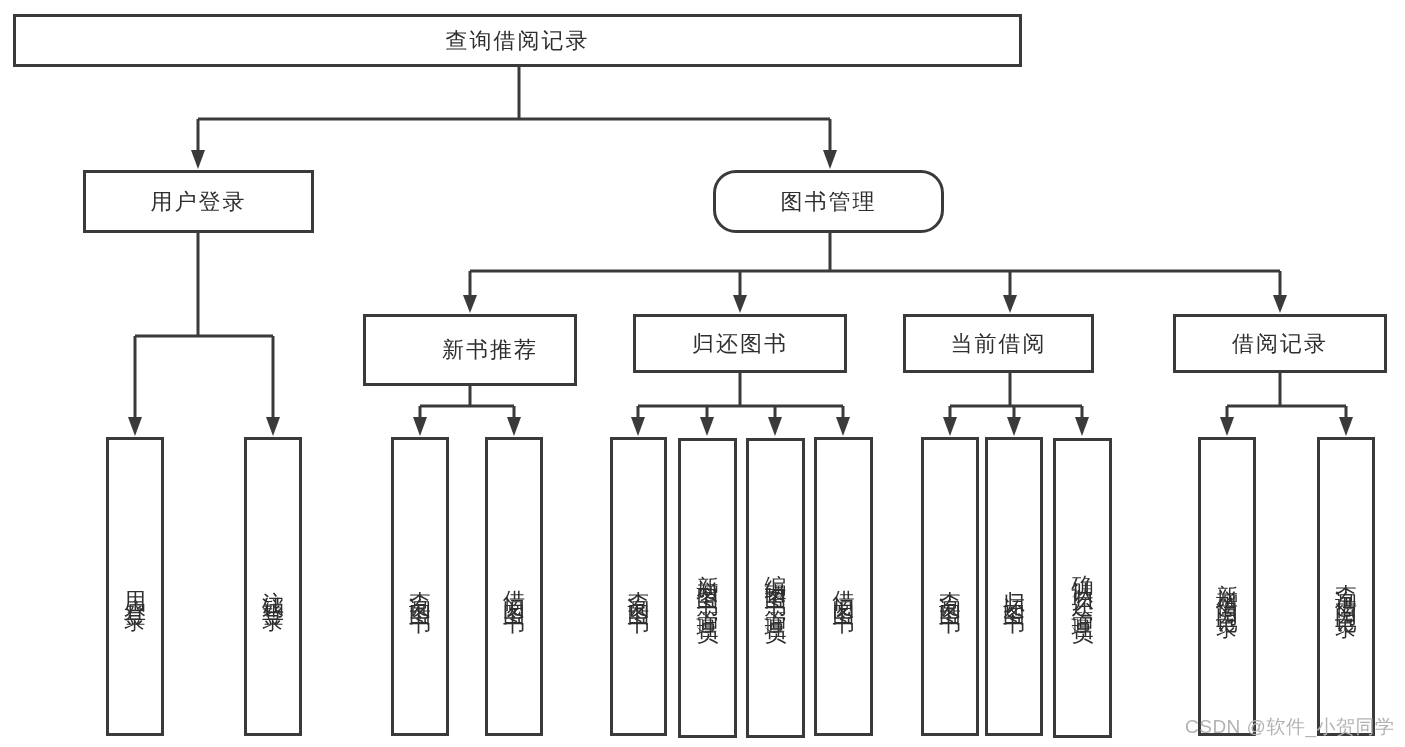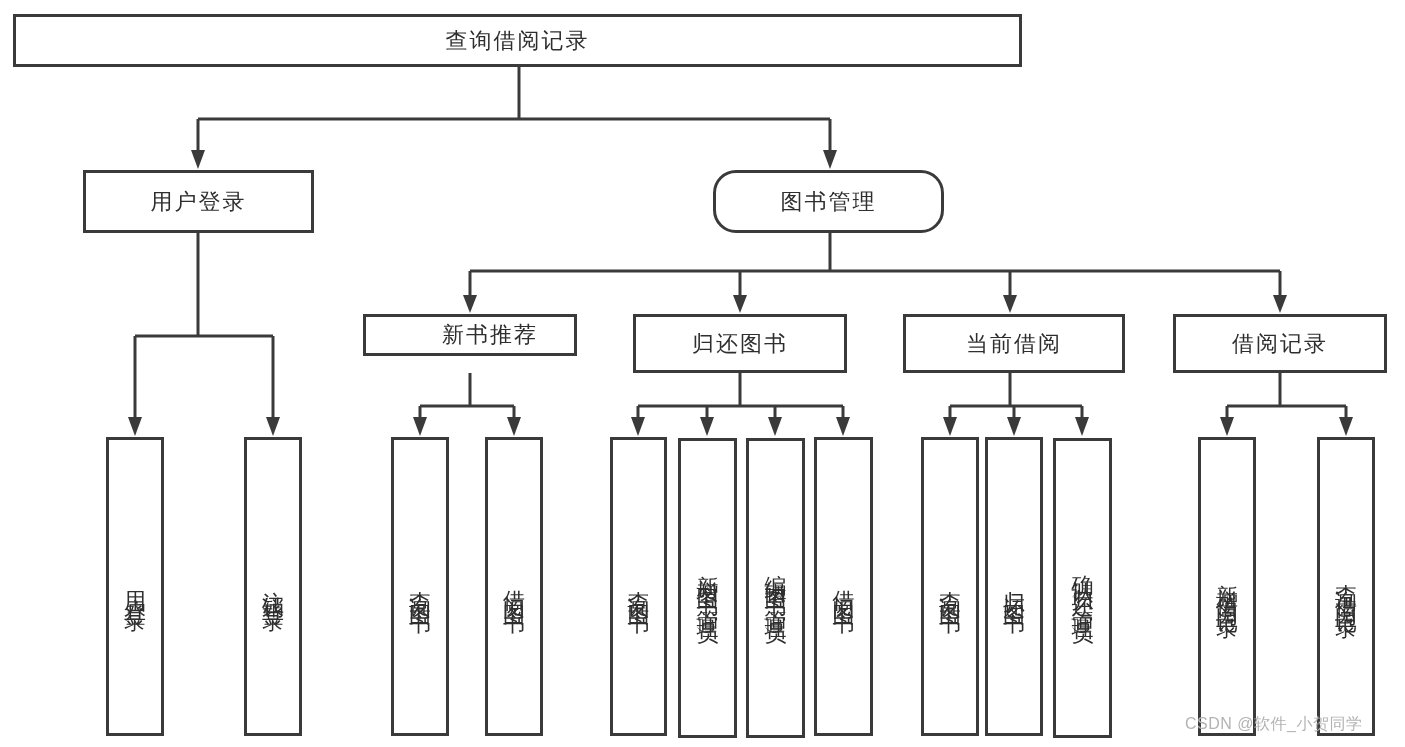--- a/index.html
+++ b/index.html
@@ -54,21 +54,21 @@
     text-orientation:mixed;
     font-size:22px;
     letter-spacing:7px;
     color:var(--text);
     line-height:1;
   }
   .watermark{
     position:absolute;
     left:1185px;
     top:714px;
-    font-size:16px;
+    font-size:19px;
     letter-spacing:0.5px;
     color:var(--watermark);
     white-space:nowrap;
     z-index:5;
   }
 </style>
 </head>
 <body>
 
 <div class="stage">
@@ -153,27 +153,27 @@
     <span class="lbl">查询借阅记录</span>
   </div>
 
   <div class="node" style="left:83px;top:170px;width:231px;height:63px;">
     <span class="lbl">用户登录</span>
   </div>
   <div class="node" style="left:713px;top:170px;width:231px;height:63px;border-radius:23px;">
     <span class="lbl">图书管理</span>
   </div>
 
-  <div class="node" style="left:363px;top:314px;width:214px;height:42px;padding-left:40px;">
+  <div class="node" style="left:363px;top:314px;width:214px;height:72px;padding-left:40px;">
     <span class="lbl">新书推荐</span>
   </div>
   <div class="node" style="left:633px;top:314px;width:214px;height:59px;">
     <span class="lbl">归还图书</span>
   </div>
-  <div class="node" style="left:903px;top:314px;width:222px;height:59px;text-align:right;">
+  <div class="node" style="left:903px;top:314px;width:191px;height:59px;text-align:right;">
     <span class="lbl">当前借阅</span>
   </div>
   <div class="node" style="left:1173px;top:314px;width:214px;height:59px;">
     <span class="lbl">借阅记录</span>
   </div>
 
   <div class="node leaf" style="left:106px;top:437px;width:58px;height:299px;">
     <span class="vtext">用户登录</span>
   </div>
   <div class="node leaf" style="left:244px;top:437px;width:58px;height:299px;">

